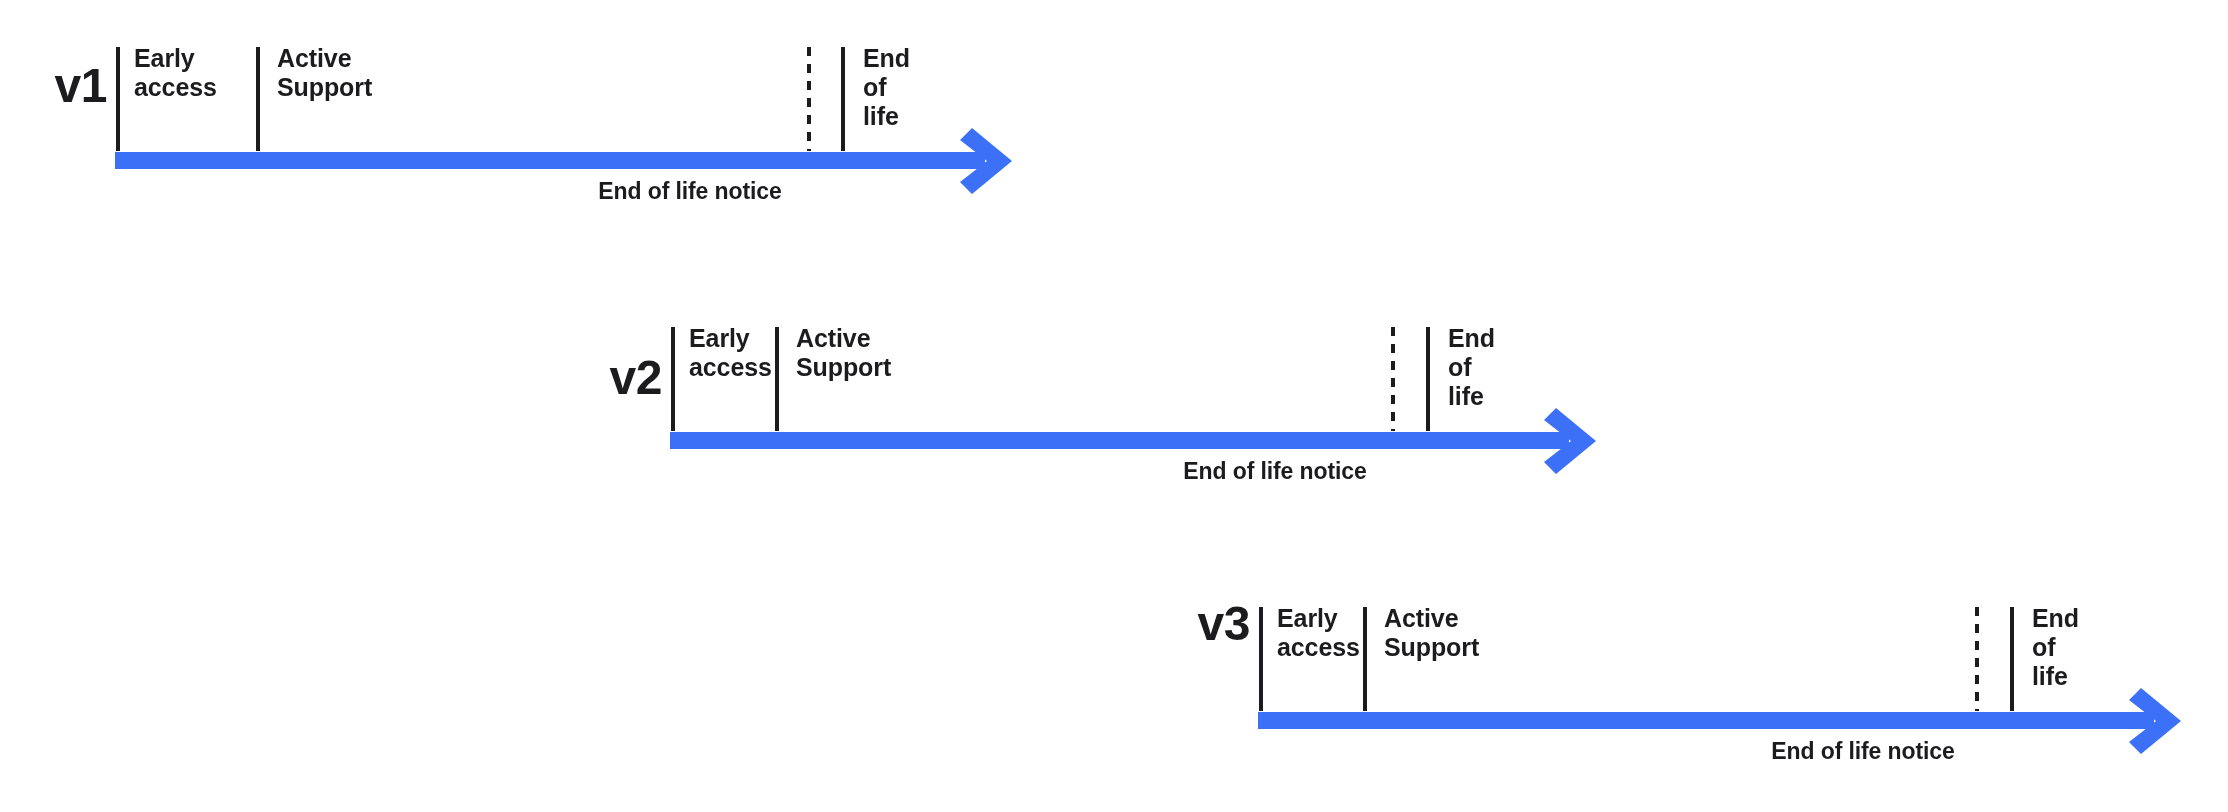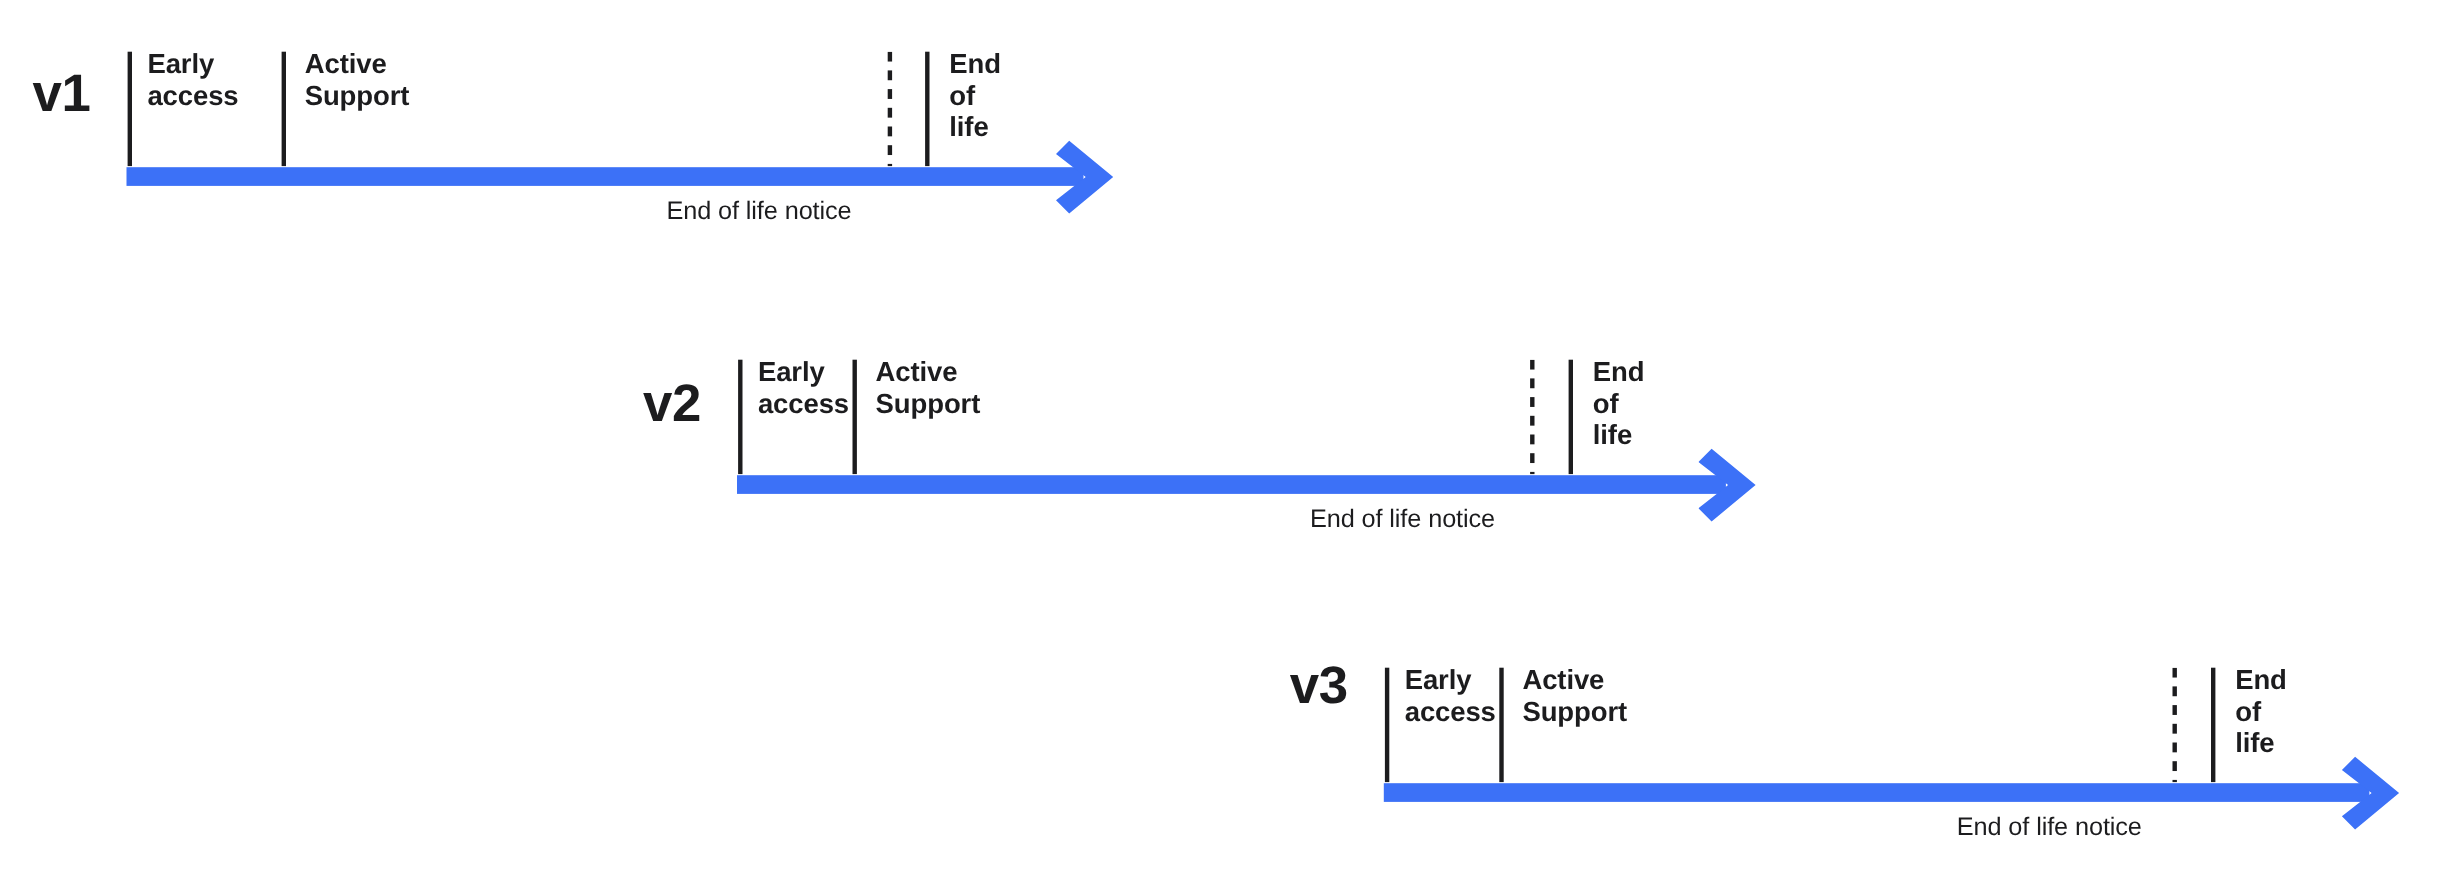--- a/index.html
+++ b/index.html
@@ -27,20 +27,21 @@
   
   .version-label {
     position: absolute;
     font-size: 48px;
     font-weight: 700;
     color: #1c1c1e;
     letter-spacing: -0.5px;
     line-height: 1;
     white-space: nowrap;
     text-align: right;
+    padding-left: 25px;
   }
   
   .divider {
     position: absolute;
     width: 4px;
     background: #1c1c1e;
   }
   
   .divider-dashed {
     position: absolute;
@@ -71,21 +72,21 @@
     height: 17px;
     background: #3c71f7;
   }
   .arrow-head {
     position: absolute;
     overflow: visible;
   }
   .notice-label {
     position: absolute;
     font-size: 23px;
-    font-weight: 400;
+    font-weight: 700;
     color: #1c1c1e;
     white-space: nowrap;
     letter-spacing: -0.1px;
     text-align: center;
   }
 </style>
 </head>
 <body>
 
 <div id="diagram">
@@ -115,21 +116,21 @@
       <svg width="60" height="70" viewBox="0 0 60 70" aria-hidden="true">
         <path d="M12 2 L52 35 L12 68 L0 56 L27 35 L0 14 Z" fill="#3c71f7"></path>
       </svg>
     </div>
 
     <div class="notice-label" style="left:500px; top:178px; width:380px;">End of life notice</div>
   </div>
 
   <div class="timeline-row">
 
-    <div class="version-label" style="left:555px; top:344px; width:82px;">v2</div>
+    <div class="version-label" style="left:555px; top:354px; width:82px;">v2</div>
 
     <div class="divider" style="left:671px; top:327px; height:104px;"></div>
 
     <div class="phase-label" style="left:689px; top:324px;">Early
 access</div>
 
     <div class="divider" style="left:775px; top:327px; height:104px;"></div>
 
     <div class="phase-label" style="left:796px; top:324px;">Active Support</div>
 

